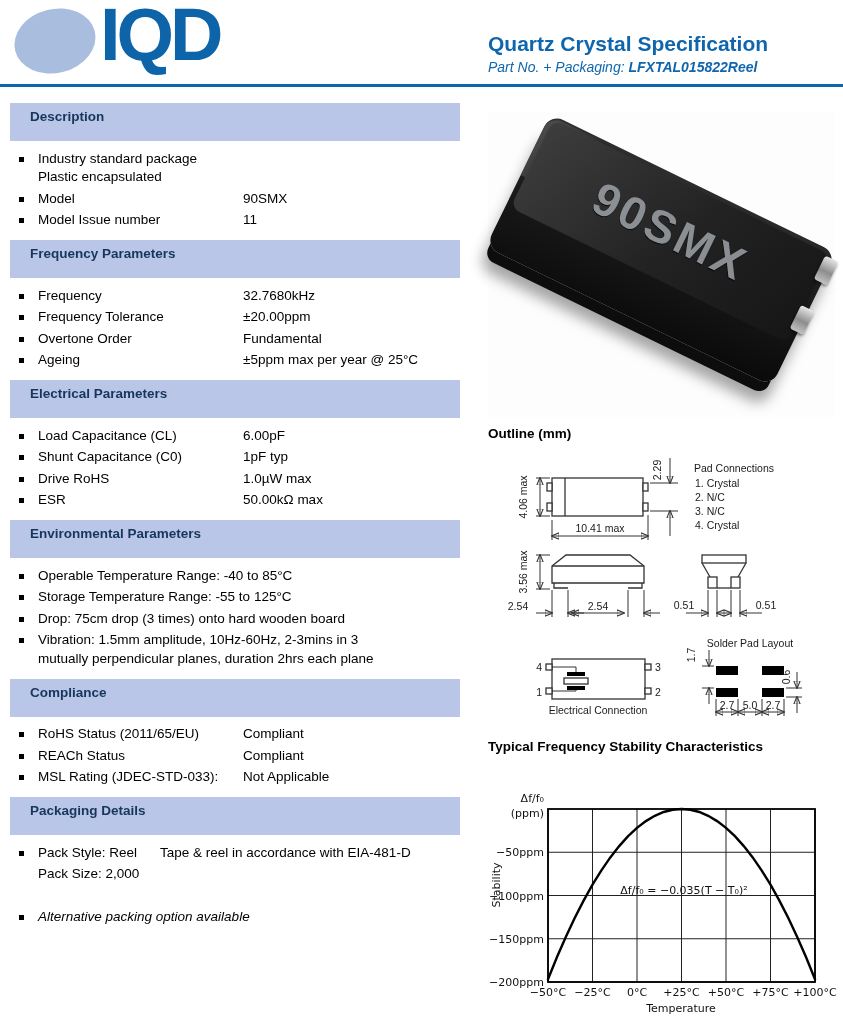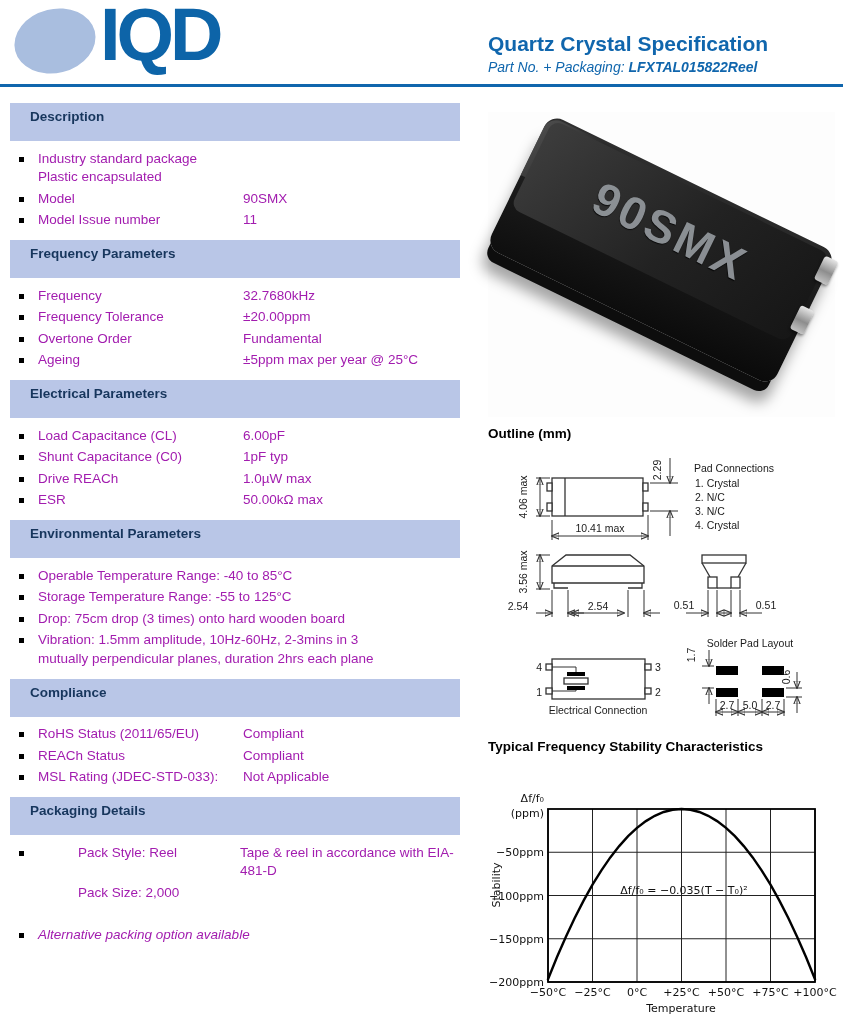--- a/index.html
+++ b/index.html
@@ -18,23 +18,23 @@
   .rule{position:absolute;left:0;top:84px;width:843px;height:3px;background:#1066ad;}
 
   
   .left-col{position:absolute;left:10px;top:103px;width:450px;}
   .section-bar{height:38px;line-height:27px;background:#b9c6e7;color:#17365d;
                font-weight:bold;font-size:13.5px;padding-left:20px;box-sizing:border-box;}
   .rows{padding:7px 0 9px;}
   .row{display:grid;grid-template-columns:28px 205px 1fr;align-items:start;
        padding:1.5px 0;font-size:13.5px;line-height:18.5px;}
   .row.env{grid-template-columns:28px 1fr;}
-  .row.pack{grid-template-columns:28px 122px 1fr;gap:40px;}
+  .row.pack{grid-template-columns:28px 122px 1fr;}
   .bullet{width:5px;height:5px;background:#000;margin-top:7px;margin-left:9px;}
-  .lbl,.val,.txt{color:#a21caf;}
+  .lbl,.val,.txt{color:#000000;}
   .note-row{margin-top:21px;}
   .note{font-style:italic;}
 
   
   .right-col{position:absolute;left:488px;top:0;width:352px;height:1023px;}
   .sub-heading{position:absolute;left:0;font-size:13.5px;font-weight:bold;color:#000;}
   #outline-heading{top:426px;}
   #chart-heading{top:739px;}
 
   
@@ -144,21 +144,21 @@
           <span class="lbl">Load Capacitance (CL)</span>
           <span class="val">6.00pF</span>
         </div>
         <div class="row">
           <span class="bullet"></span>
           <span class="lbl">Shunt Capacitance (C0)</span>
           <span class="val">1pF typ</span>
         </div>
         <div class="row">
           <span class="bullet"></span>
-          <span class="lbl">Drive REACh</span>
+          <span class="lbl">Drive RoHS</span>
           <span class="val">1.0µW max</span>
         </div>
         <div class="row">
           <span class="bullet"></span>
           <span class="lbl">ESR</span>
           <span class="val">50.00kΩ max</span>
         </div>
       </div>
     </section>
 

